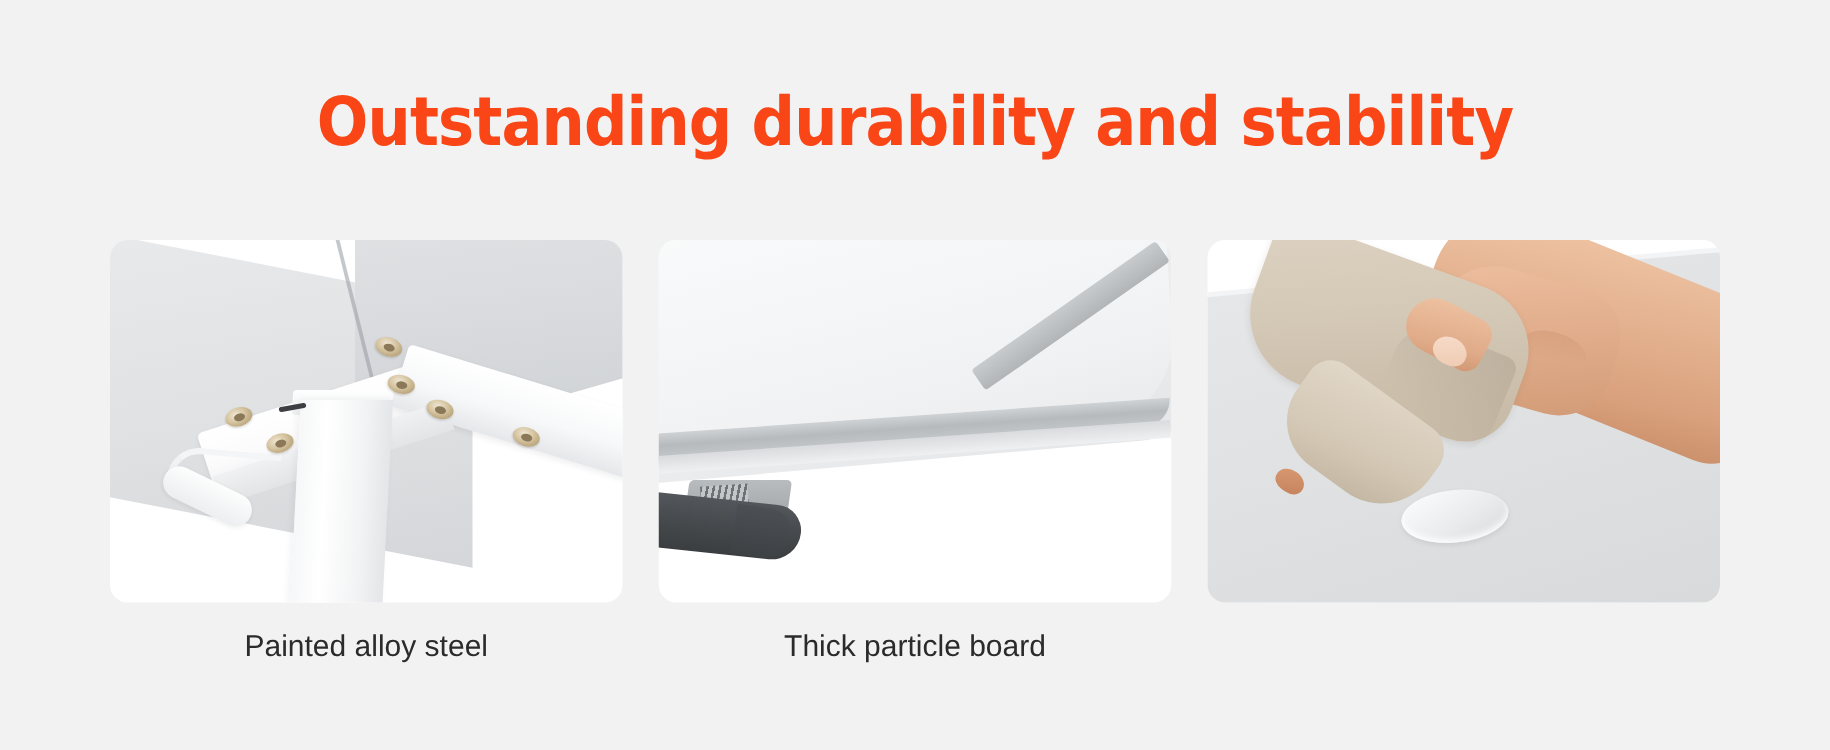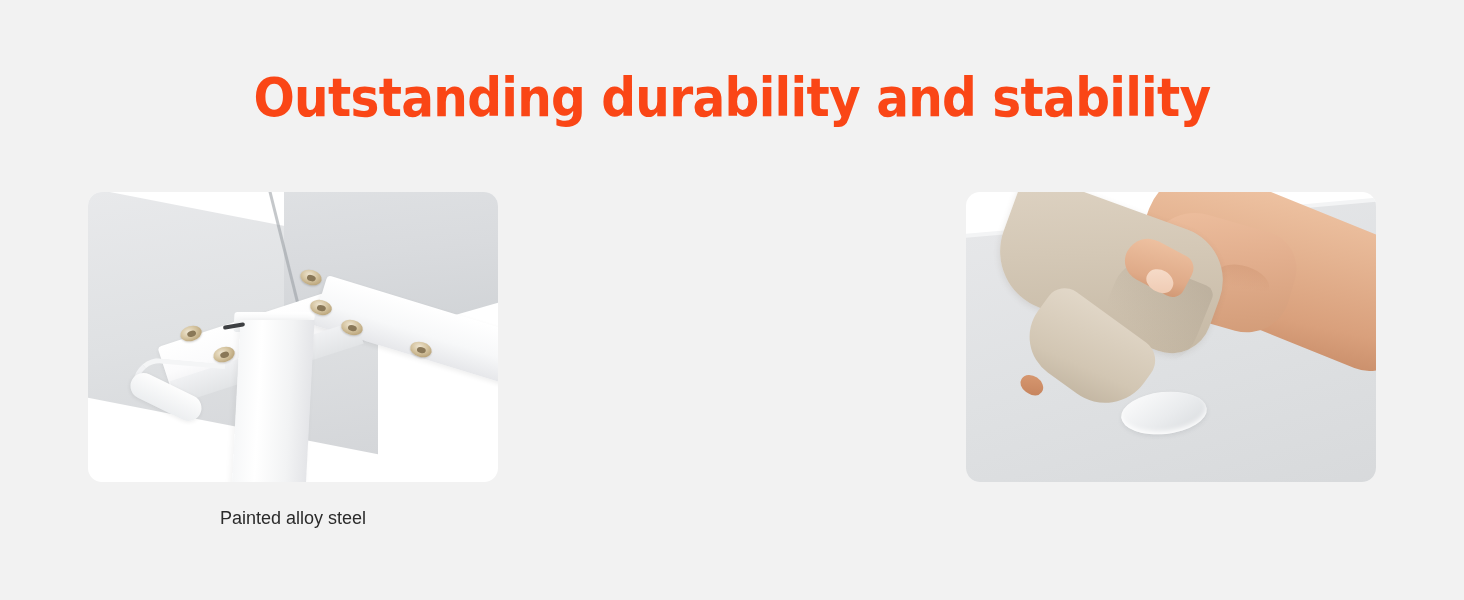--- a/index.html
+++ b/index.html
@@ -65,21 +65,21 @@
     position: relative;
     background: #ffffff;
   }
 
   .caption {
     position: absolute;
     top: 312px;
     left: 0;
     width: 410px;
     text-align: center;
-    font-size: 18px;
+    font-size: 24px;
     line-height: 28px;
     color: #2b2b2b;
     font-weight: 400;
     font-family: "Liberation Sans", sans-serif;
   }
 
   
   .p1 { background: #ffffff; }
 
   .p1-topplate {
@@ -439,20 +439,35 @@
         <div class="boss b1"></div>
         <div class="boss b2"></div>
         <div class="boss b3"></div>
         <div class="boss b4"></div>
         <div class="boss b5"></div>
         <div class="boss b6"></div>
       </div>
       <div class="caption">Painted alloy steel</div>
     </div>
 
+    <div class="feature">
+      <div class="photo p2">
+        <div class="p2-backleg"></div>
+        <div class="p2-top"></div>
+        <div class="p2-topface"></div>
+        <div class="p2-edge"></div>
+        <div class="p2-edge2"></div>
+        <div class="p2-underside"></div>
+        <div class="p2-bracket"></div>
+        <div class="p2-fins"></div>
+        <div class="p2-lever"></div>
+        <div class="p2-lever2"></div>
+      </div>
+      <div class="caption">Thick particle board</div>
+    </div>
 
     <div class="feature">
       <div class="photo p3">
         <div class="p3-deskedge"></div>
         <div class="p3-desk"></div>
         <div class="p3-backtop"></div>
         <div class="p3-back"></div>
         <div class="p3-drop"></div>
         <div class="p3-arm"></div>
         <div class="p3-palm"></div>

